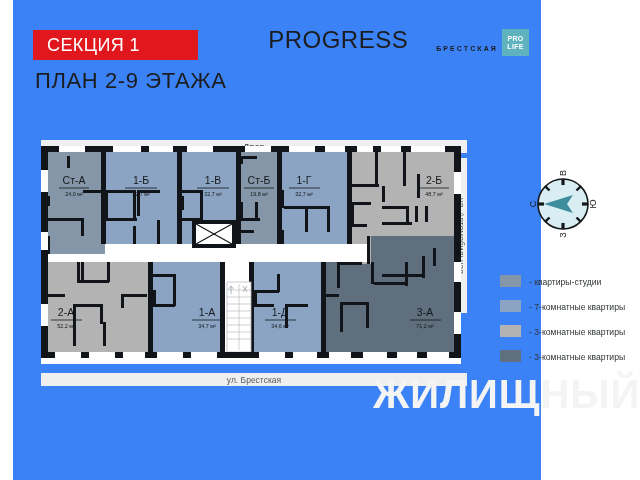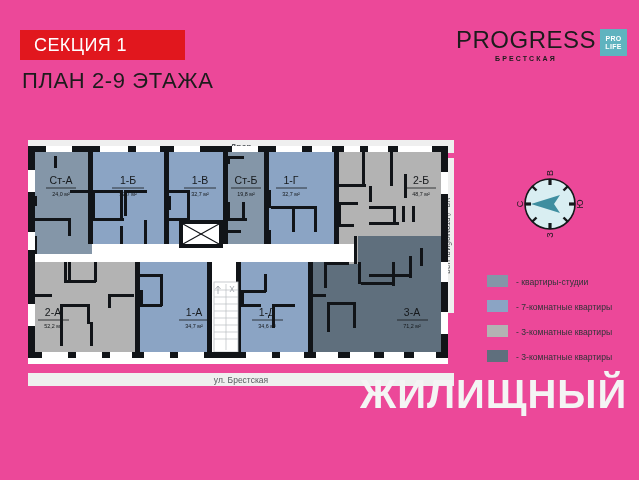--- a/index.html
+++ b/index.html
@@ -7,22 +7,23 @@
     background: #ffffff;
   }
   body {
     width: 640px; height: 480px;
     font-family: "Liberation Sans", sans-serif;
     position: relative;
     overflow: hidden;
   }
   #page {
     position: relative;
-    width: 639px; height: 480px;
-    background: #ec4899;
+    width: 528px; height: 480px;
+    background: #3b82f6;
+    margin-left: 13px;
   }
 
   
   .section-badge {
     position: absolute;
     left: 20px; top: 30px;
     width: 165px; height: 30px;
     background: #e1171e;
     display: flex; align-items: center;
   }
@@ -45,23 +46,24 @@
 
   
   .logo {
     position: absolute;
     right: 12px; top: 28px;
     display: flex;
     align-items: flex-start;
   }
   .logo-text-wrap {
     display: flex;
-    flex-direction: column;
-    align-items: center;
+    flex-direction: row;
+    align-items: flex-end;
     margin-right: 4px;
+    gap: 28px;
   }
   .logo-main {
     font-size: 24px;
     letter-spacing: 0.5px;
     color: #1c1c1c;
     line-height: 1;
     font-weight: 400;
   }
   .logo-sub {
     font-size: 7px;

